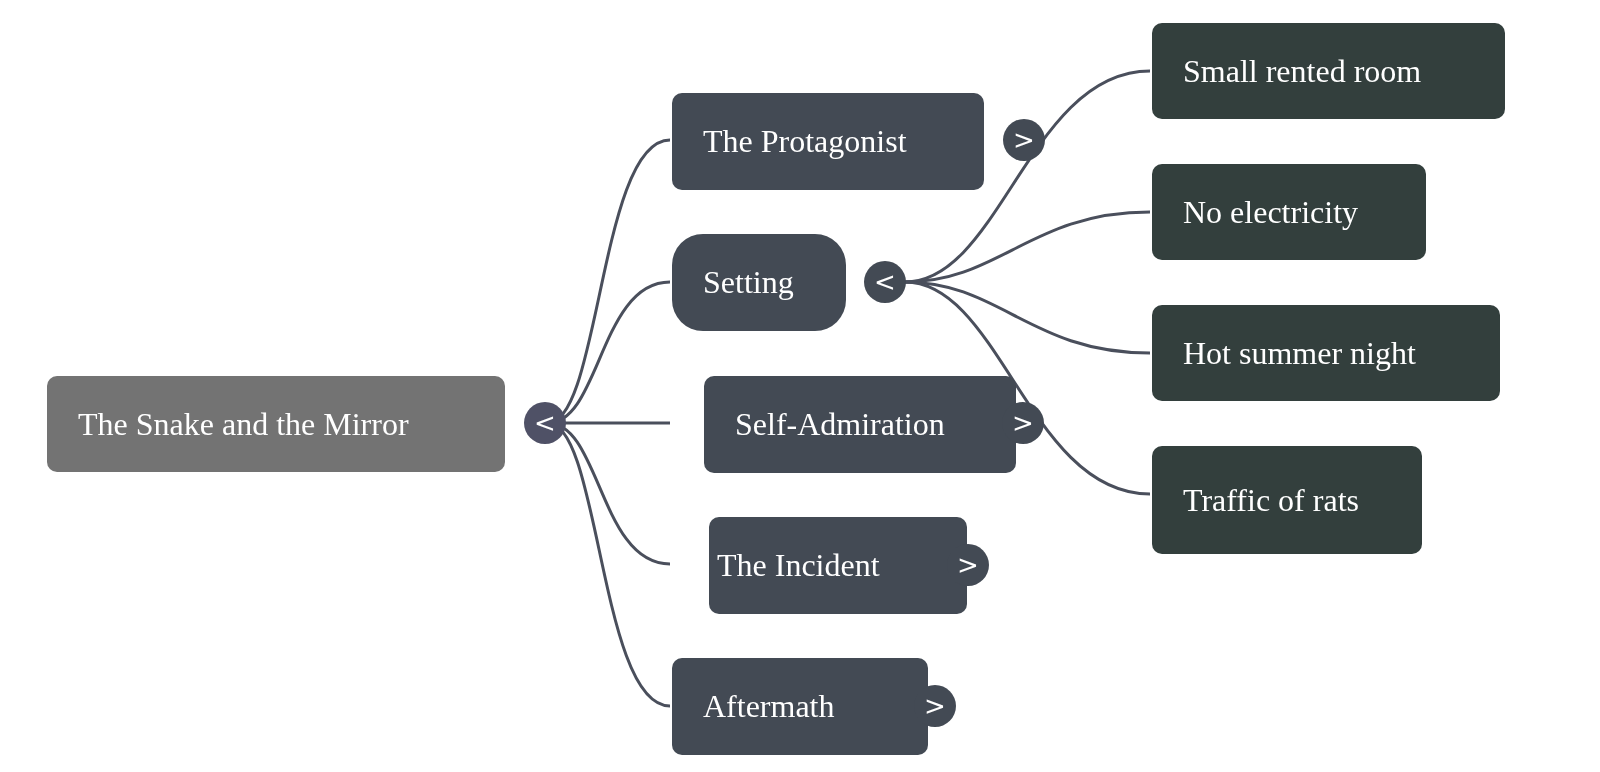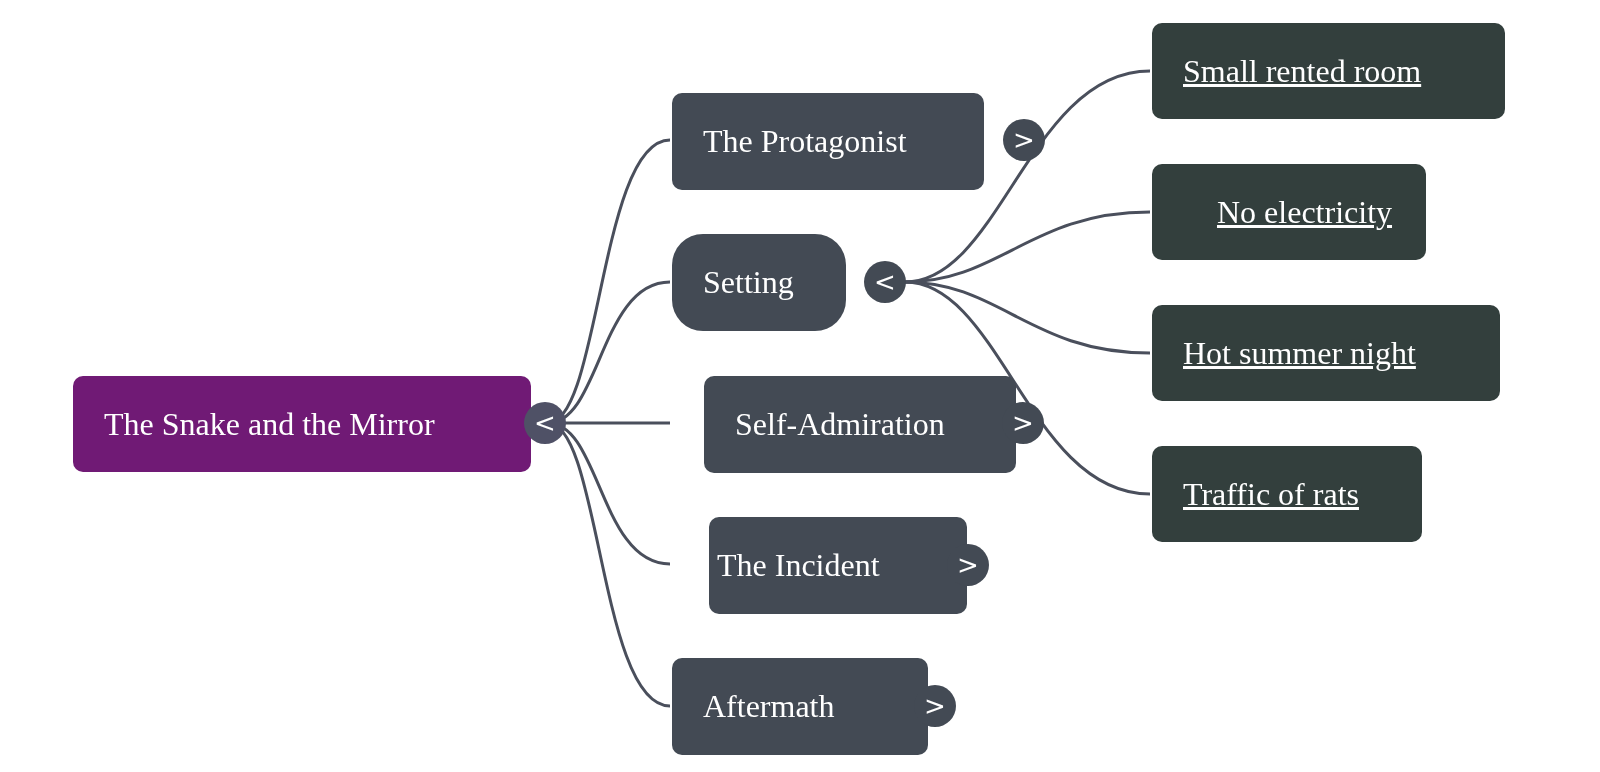--- a/index.html
+++ b/index.html
@@ -1,21 +1,21 @@
 <!DOCTYPE html>
 <html><head>
 <meta charset="utf-8">
 <style>
   html,body{margin:0;padding:0;background:#ffffff;}
   body{width:1600px;height:772px;position:relative;overflow:hidden;font-family:"Liberation Serif","DejaVu Serif",serif;}
   svg.links{position:absolute;left:0;top:0;width:1600px;height:772px;}
   .node{position:absolute;box-sizing:border-box;border-radius:10px;color:#ffffff;font-size:32px;display:flex;align-items:center;padding-left:31px;white-space:nowrap;cursor:pointer;}
-  .root{background:#701a75;margin-left:26px;}
+  .root{background:#737373;}
   .l1{background:#434a54;}
-  .l2{background:#333f3d;text-decoration:underline;}
+  .l2{background:#333f3d;}
   .toggle{position:absolute;width:42px;height:42px;border-radius:50%;background:#434a54;color:#fff;font-family:"DejaVu Sans",sans-serif;font-size:26px;display:flex;align-items:center;justify-content:center;cursor:pointer;line-height:1;}
   .toggle.root-t{background:#4f5166;}
 </style>
 </head>
 <body>
 
 <svg class="links">
   <g fill="none" stroke="#4a4f5c" stroke-width="3">
     <path d="M548 423 C600 423,600 140,670 140"></path>
     <path d="M548 423 C600 423,600 282,670 282"></path>
@@ -55,21 +55,21 @@
 <div class="toggle" style="left:947px;top:544px;">&gt;</div>
 
 <div class="node l1" style="left:672px;top:658px;width:256px;height:97px;">
   <span>Aftermath</span>
 </div>
 <div class="toggle" style="left:914px;top:685px;">&gt;</div>
 
 <div class="node l2" style="left:1152px;top:23px;width:353px;height:96px;">
   <span>Small rented room</span>
 </div>
-<div class="node l2" style="left:1152px;top:164px;width:274px;height:96px;justify-content:center;">
+<div class="node l2" style="left:1152px;top:164px;width:274px;height:96px;">
   <span>No electricity</span>
 </div>
 <div class="node l2" style="left:1152px;top:305px;width:348px;height:96px;">
   <span>Hot summer night</span>
 </div>
-<div class="node l2" style="left:1152px;top:446px;width:270px;height:96px;">
+<div class="node l2" style="left:1152px;top:446px;width:270px;height:108px;">
   <span>Traffic of rats</span>
 </div>
 
 </body></html>

